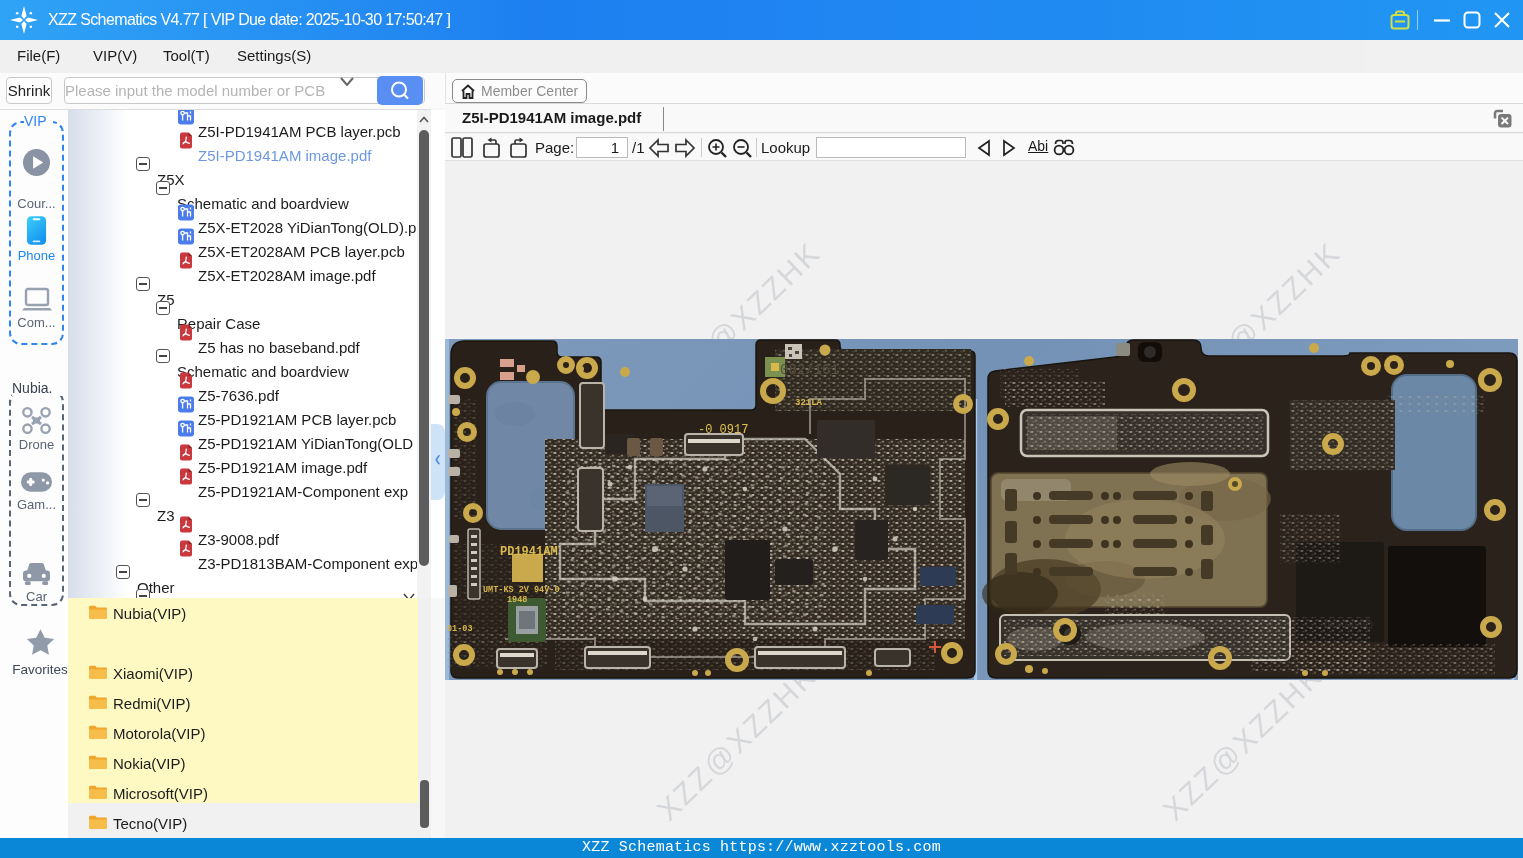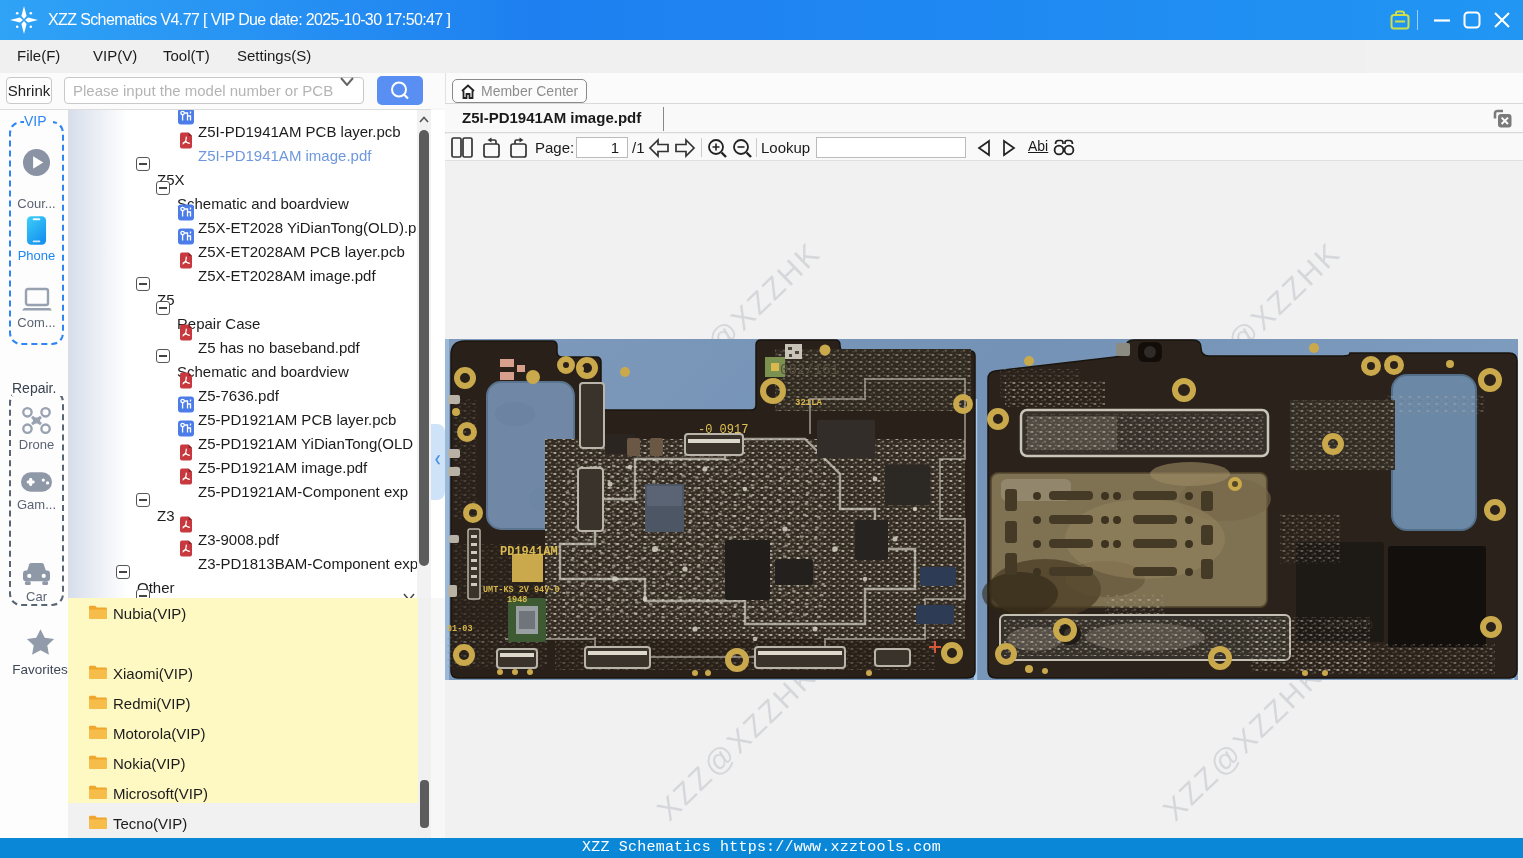--- a/index.html
+++ b/index.html
@@ -13,21 +13,21 @@
 #title-text { left:48px; top:11px; color:#fff; font-size:16px; letter-spacing:-0.62px; }
 .win-ico { top:8px; width:24px; height:24px; }
 
 
 #menubar { left:0; top:40px; width:1366px; height:33px; background:#f0f0f0; color:#1b1b1b; font-size:15px; }
 #menubar span { position:absolute; top:7px; }
 
 
 #toolbar { left:0; top:73px; width:1523px; height:37px; background:#fbfbfb; border-bottom:1px solid #dcdcdc; }
 #btn-shrink { left:6px; top:4px; width:46px; height:27px; border:1px solid #c9c9c9; border-radius:4px; background:#fdfdfd; color:#222; font-size:15px; text-align:center; line-height:25px; }
-#search-box { left:64px; top:4px; width:300px; height:27px; border:1px solid #c9c9c9; border-radius:4px; background:#fff; color:#b4b4b4; font-size:15px; line-height:25px; padding-left:8px; }
+#search-box { left:64px; top:4px; width:361px; height:27px; border:1px solid #c9c9c9; border-radius:4px; background:#fff; color:#b4b4b4; font-size:15px; line-height:25px; padding-left:0; }
 #search-caret { left:340px; top:4px; width:14px; height:9px; }
 #btn-search { left:377px; top:3px; width:46px; height:29px; background:#598ff2; border-radius:5px; }
 #member-btn { left:452px; top:6px; width:135px; height:24px; border:1px solid #8a8a8a; border-radius:5px; background:#fcfcfc; color:#8d8d8d; font-size:14px; }
 #member-btn span { position:absolute; left:28px; top:3px; }
 
 
 #sidebar { left:0; top:110px; width:68px; height:728px; background:#fdfdfe; }
 .side-box { position:absolute; left:8px; width:54px; border-radius:12px; }
 .side-label { position:absolute; width:100%; text-align:left; font-size:14px; }
 .side-item { position:absolute; width:100%; text-align:center; font-size:13px; color:#5b6472; }
@@ -155,21 +155,21 @@
       </div>
       <div class="side-item" style="top:164px;left:0;color:#5b6472;">
         <svg width="32" height="26" viewBox="0 0 32 26">
             <rect x="5" y="2" width="22" height="16" rx="2" fill="none" stroke="#97a1af" stroke-width="2.4"></rect>
             <path d="M3 21 L29 21 L31 23.5 L1 23.5 Z" fill="#97a1af"></path>
           </svg>
         <span style="display:block;margin-top:2px">Com...</span>
       </div>
     </div>
     <div class="side-box" style="left:9px;top:280px;width:55px;height:216px;border:2px dashed #5a6573;">
-      <div class="side-label" style="top:-12px;color:#39424f;background:#fdfdfe;left:1px;width:52px;">Repair.</div>
+      <div class="side-label" style="top:-12px;color:#39424f;background:#fdfdfe;left:1px;width:52px;">Nubia.</div>
       <div class="side-item" style="top:14px;left:0;">
         <svg width="33" height="29" viewBox="0 0 34 32">
             <g stroke="#99a2b0" stroke-width="2.6" fill="none">
               <circle cx="7" cy="7" r="4.6"></circle>
               <circle cx="27" cy="7" r="4.6"></circle>
               <circle cx="7" cy="25" r="4.6"></circle>
               <circle cx="27" cy="25" r="4.6"></circle>
             </g>
             <path d="M12 12 L22 20 M22 12 L12 20" stroke="#99a2b0" stroke-width="3.4"></path>
             <rect x="13" y="12.6" width="8" height="6.6" rx="2" fill="#99a2b0"></rect>

